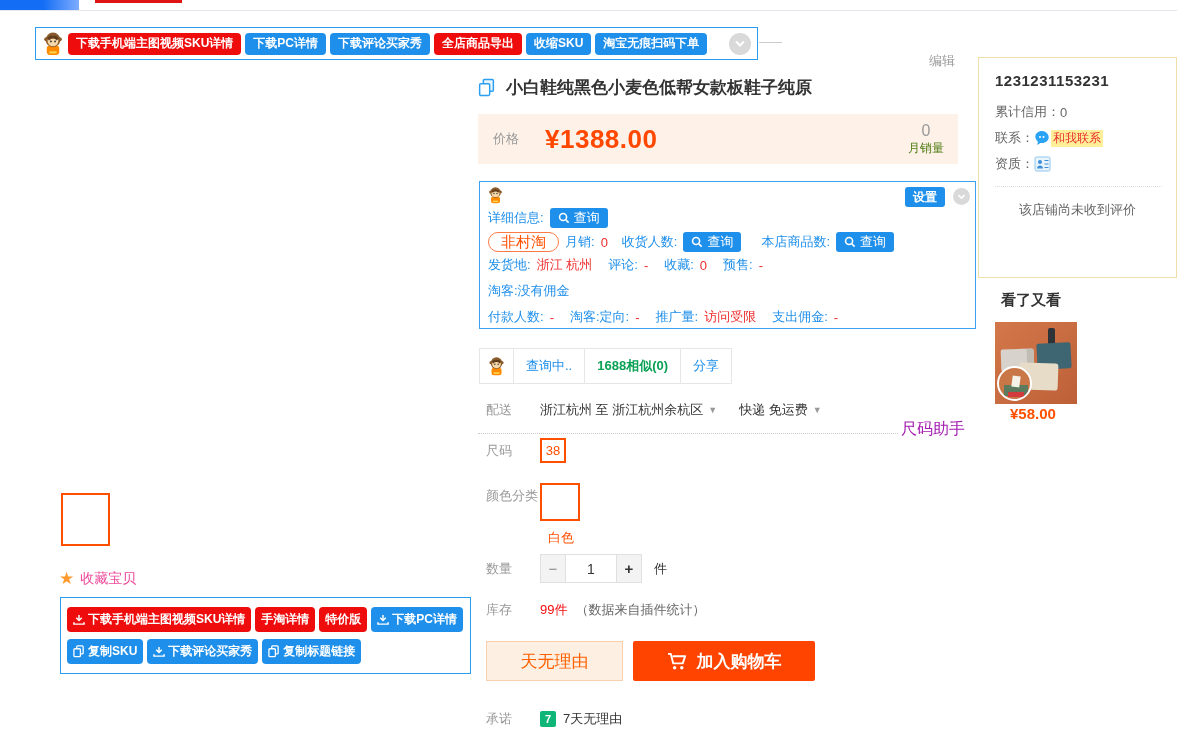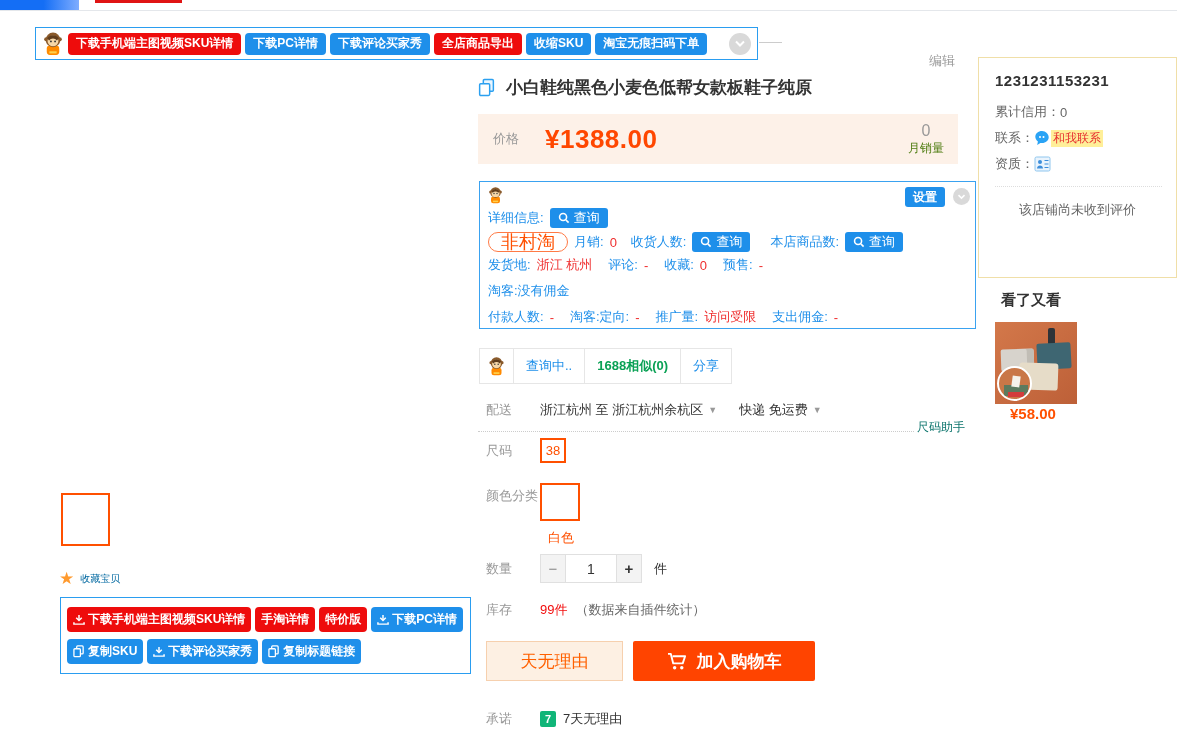--- a/index.html
+++ b/index.html
@@ -33,35 +33,35 @@
   .price-box .msales .t{color:#4d7c0f;font-size:12px}
 
   
   .infobox{left:479px;top:181px;width:497px;height:148px;border:1px solid #3aa2f0;background:#fff;font-size:13px;padding:4px 8px}
   .infobox .irow{display:flex;align-items:center;gap:6px;margin-top:4px;flex-wrap:nowrap;white-space:nowrap}
   .blue-t{color:#1e8fea}
   .red-t{color:#ef2d2d}
   .settings-btn{position:absolute;right:30px;top:5px;background:#1e8fea;color:#fff;border:none;border-radius:3px;font-size:12px;font-weight:bold;height:20px;padding:0 8px;cursor:pointer;font-family:inherit}
   .chev-sm{position:absolute;right:5px;top:6px;width:17px;height:17px;border-radius:50%;background:#d9d9d9;display:flex;align-items:center;justify-content:center;cursor:pointer}
   .qbtn{background:#1e8fea;color:#fff;border:none;border-radius:3px;height:20px;padding:0 8px;font-size:13px;display:inline-flex;align-items:center;gap:4px;cursor:pointer;font-family:inherit}
-  .pill{border:1px solid #ff7a45;color:#ff5000;border-radius:11px;height:20px;line-height:18px;padding:0 12px;font-size:18px;cursor:pointer;background:#fff}
+  .pill{border:1px solid #ff7a45;color:#ff5000;border-radius:11px;height:20px;line-height:18px;padding:0 12px;font-size:15px;cursor:pointer;background:#fff}
 
   
   .qtable{left:479px;top:348px;display:flex;border:1px solid #e6e6e6;height:36px;background:#fff;font-size:13px}
   .qtable .cell{display:flex;align-items:center;padding:0 12px;border-right:1px solid #e6e6e6;cursor:pointer}
   .qtable .cell:last-child{border-right:none}
   .green-t{color:#0aa155;font-weight:bold}
 
   
   .lbl{width:62px;padding-left:8px;color:#999;font-size:13px;flex-shrink:0}
   .delivery{left:478px;top:401px;width:482px;display:flex;align-items:center;font-size:13px;color:#333}
   .caret{font-size:9px;color:#999;margin-left:5px}
   .dotline{left:478px;top:419px;width:487px;display:flex;align-items:center}
   .dotline .dots{flex:1;border-top:1px dotted #ccc;margin-top:7px}
-  .dotline .helper{color:#0f766e;font-size:12px;margin-left:3px;cursor:pointer}
+  .dotline .helper{color:#a21caf;font-size:16px;margin-left:3px;cursor:pointer}
 
   
   .size-row{left:478px;top:438px;display:flex;align-items:center}
   .size-box{width:26px;height:25px;border:2px solid #ff5000;color:#ff5000;font-size:13px;display:flex;align-items:center;justify-content:center;cursor:pointer;background:#fff}
   .color-row{left:478px;top:483px;display:flex}
   .swatch{width:40px;height:38px;border:2px solid #ff5000;background:#fff;cursor:pointer}
   .swatch-label{color:#ff5000;font-size:13px;margin-top:8px;margin-left:8px}
   .qty-row{left:478px;top:554px;display:flex;align-items:center}
   .stepper{display:flex}
   .step-btn{width:26px;height:29px;background:#f3f3f3;border:1px solid #e0e0e0;font-size:15px;color:#888;cursor:pointer;font-family:inherit}
@@ -75,21 +75,21 @@
   
   .buy-btn{left:486px;top:641px;width:137px;height:40px;background:#fdf0e3;border:1px solid #f6d0ae;color:#ff6000;font-size:17px;cursor:pointer;font-family:inherit}
   .cart-btn{left:633px;top:641px;width:182px;height:40px;background:#ff4400;border:none;border-radius:2px;color:#fff;font-size:17px;font-weight:bold;display:flex;align-items:center;justify-content:center;gap:9px;cursor:pointer;font-family:inherit}
   .promise-row{left:478px;top:710px;display:flex;align-items:center;font-size:13px;color:#333}
   .badge7{width:16px;height:16px;background:#10b578;color:#fff;font-size:11px;font-weight:bold;display:flex;align-items:center;justify-content:center;border-radius:2px;margin-right:7px}
 
   
   .thumb{left:61px;top:493px;width:49px;height:53px;border:2px solid #ff5000;background:#fff;cursor:pointer}
   .fav-row{left:59px;top:568px;display:flex;align-items:center;gap:6px;cursor:pointer}
   .fav-row .star{color:#ff9a2e;font-size:17px}
-  .fav-row .txt{color:#0369a1;font-size:10px}
+  .fav-row .txt{color:#ec4899;font-size:14px}
   .lbox{left:60px;top:597px;width:411px;height:77px;border:1px solid #2a9df0;background:#fff;padding:6px;display:flex;flex-direction:column;justify-content:space-around}
   .lbox .brow{display:flex;gap:4px}
   .lbox .btn{padding:0 6px;height:25px}
 
   
   .storebox{left:978px;top:57px;width:199px;height:221px;border:1px solid #f0dfa8;background:#fff;padding:14px 0 0 16px;font-size:13px;color:#666}
   .storebox .sid{font-size:15px;font-weight:bold;color:#333;margin-bottom:10px;letter-spacing:0.5px}
   .storebox .srow{display:flex;align-items:center;height:26px}
   .hl-contact{background:#ffef99;color:#e62e2e;font-size:12px;padding:0 2px;cursor:pointer}
   .sdivider{border-top:1px dotted #ddd;margin:9px 14px 0 0}

